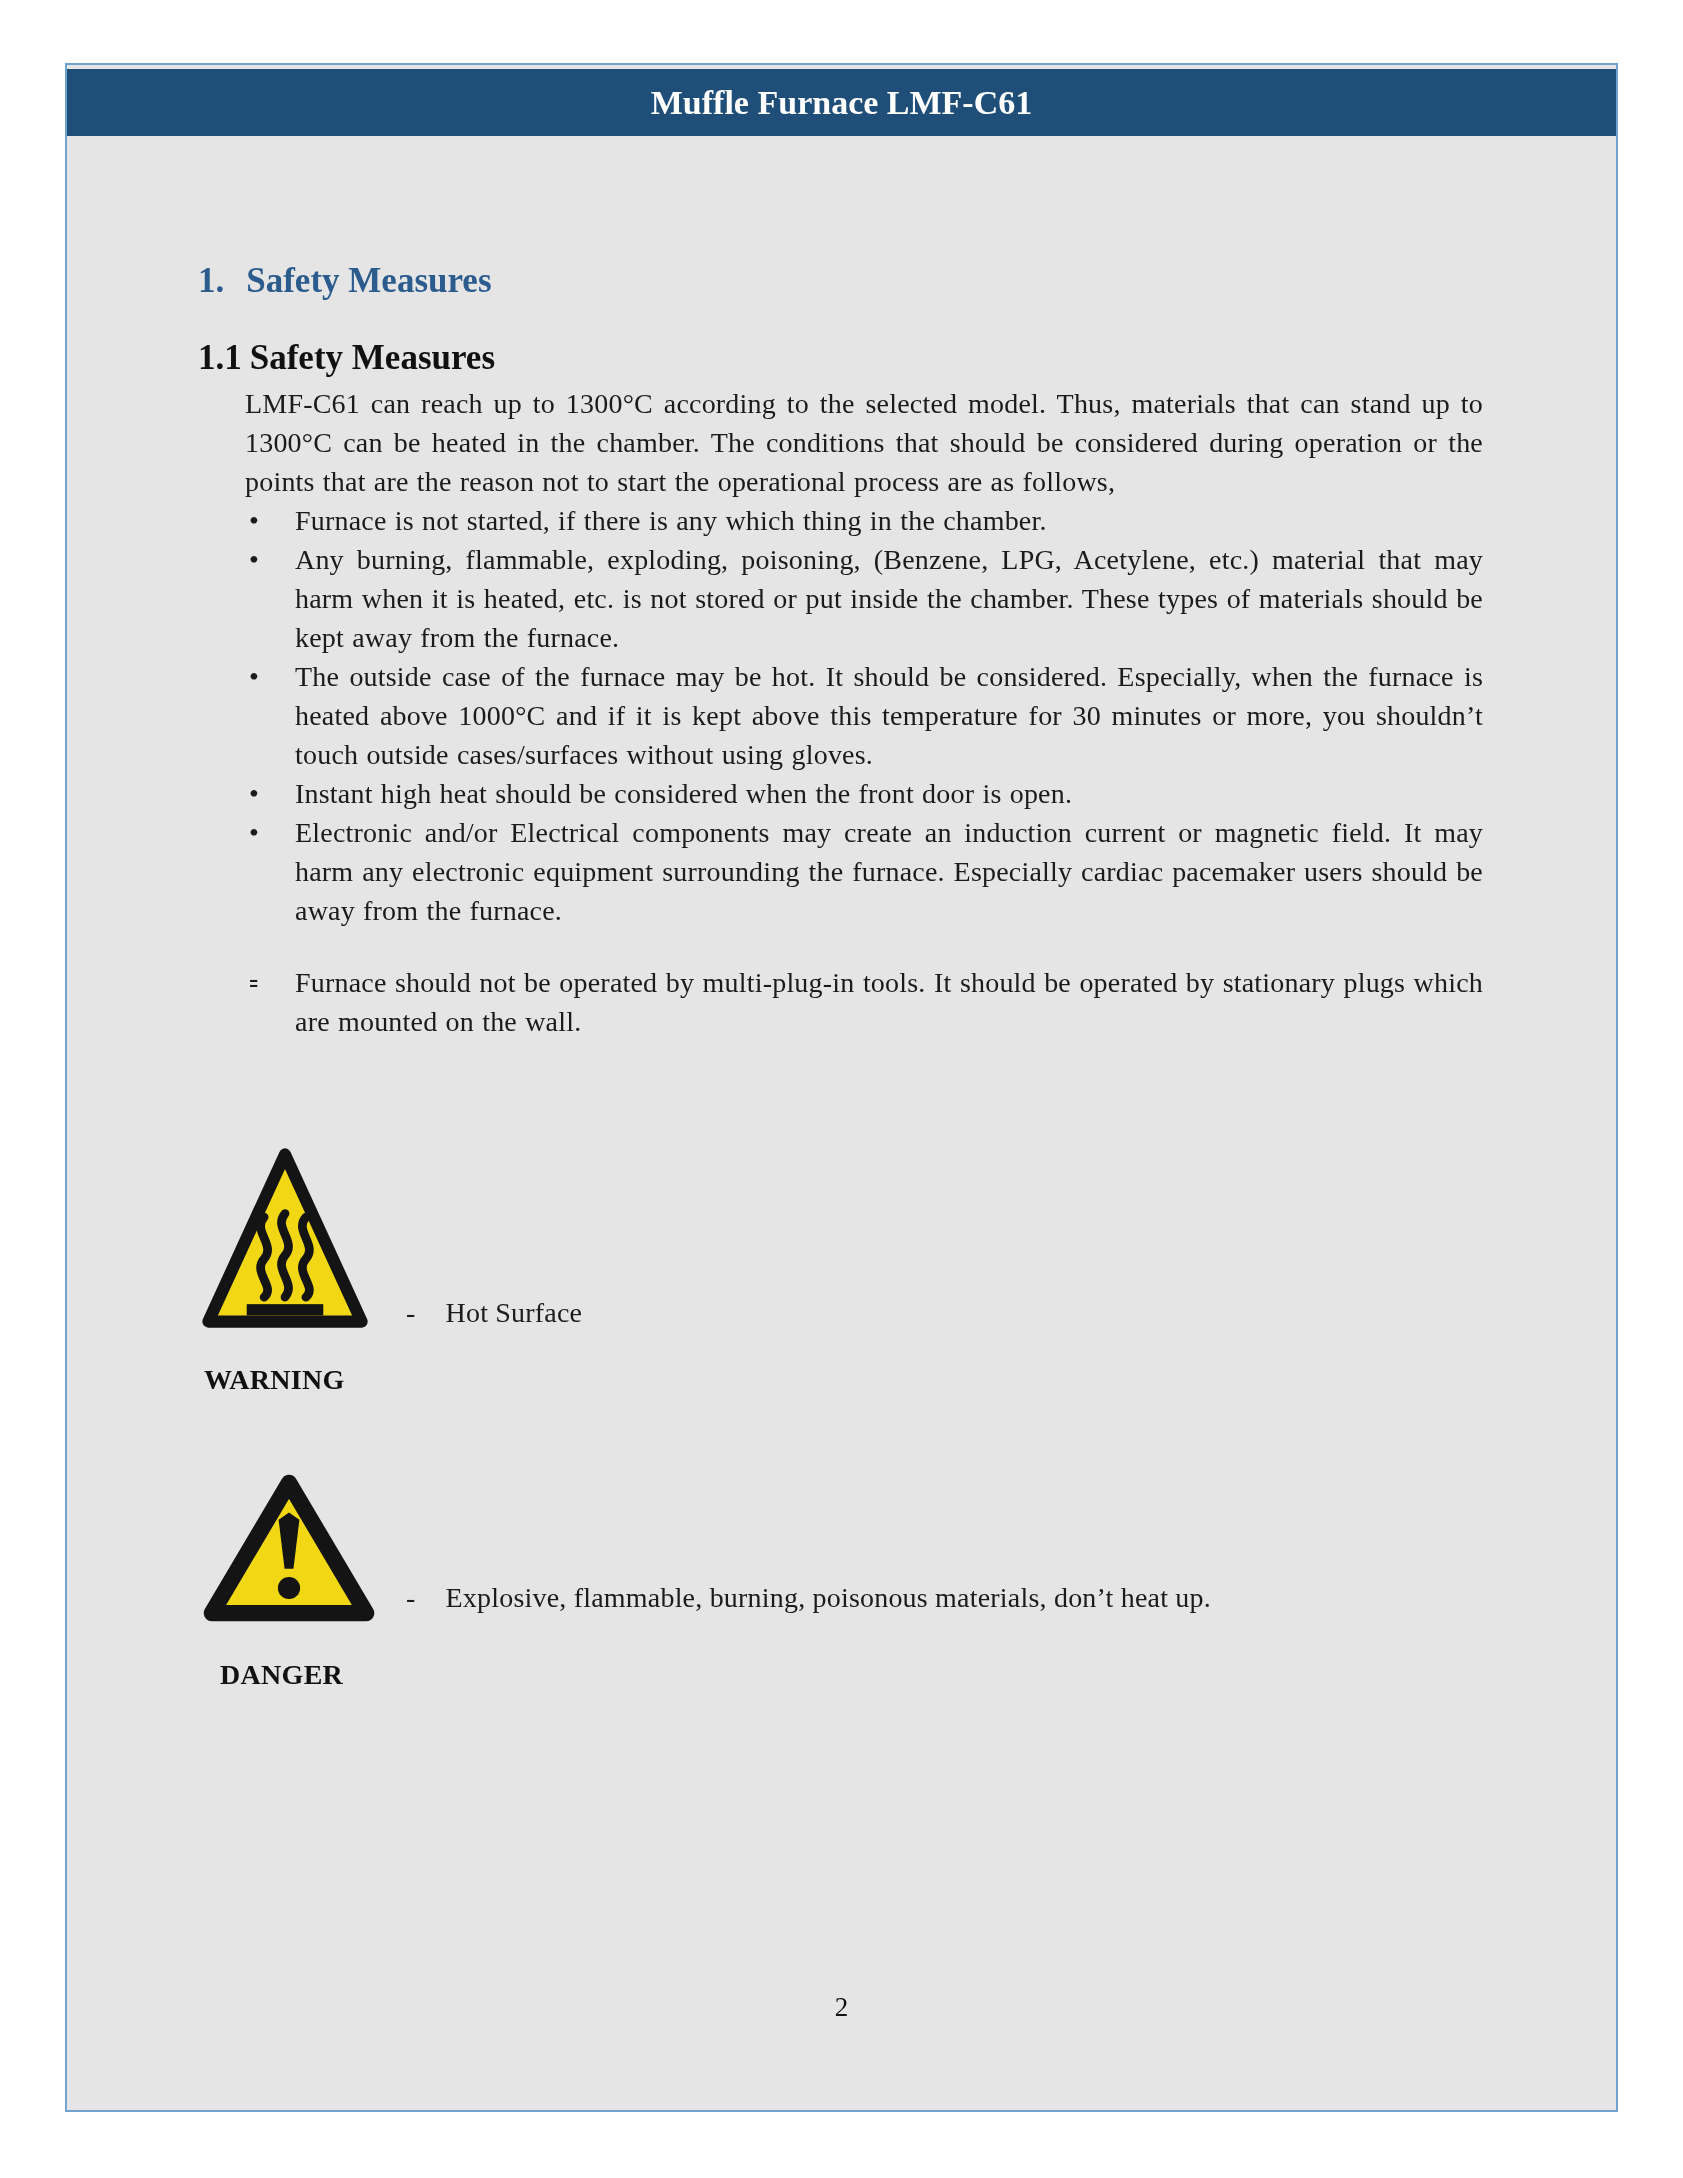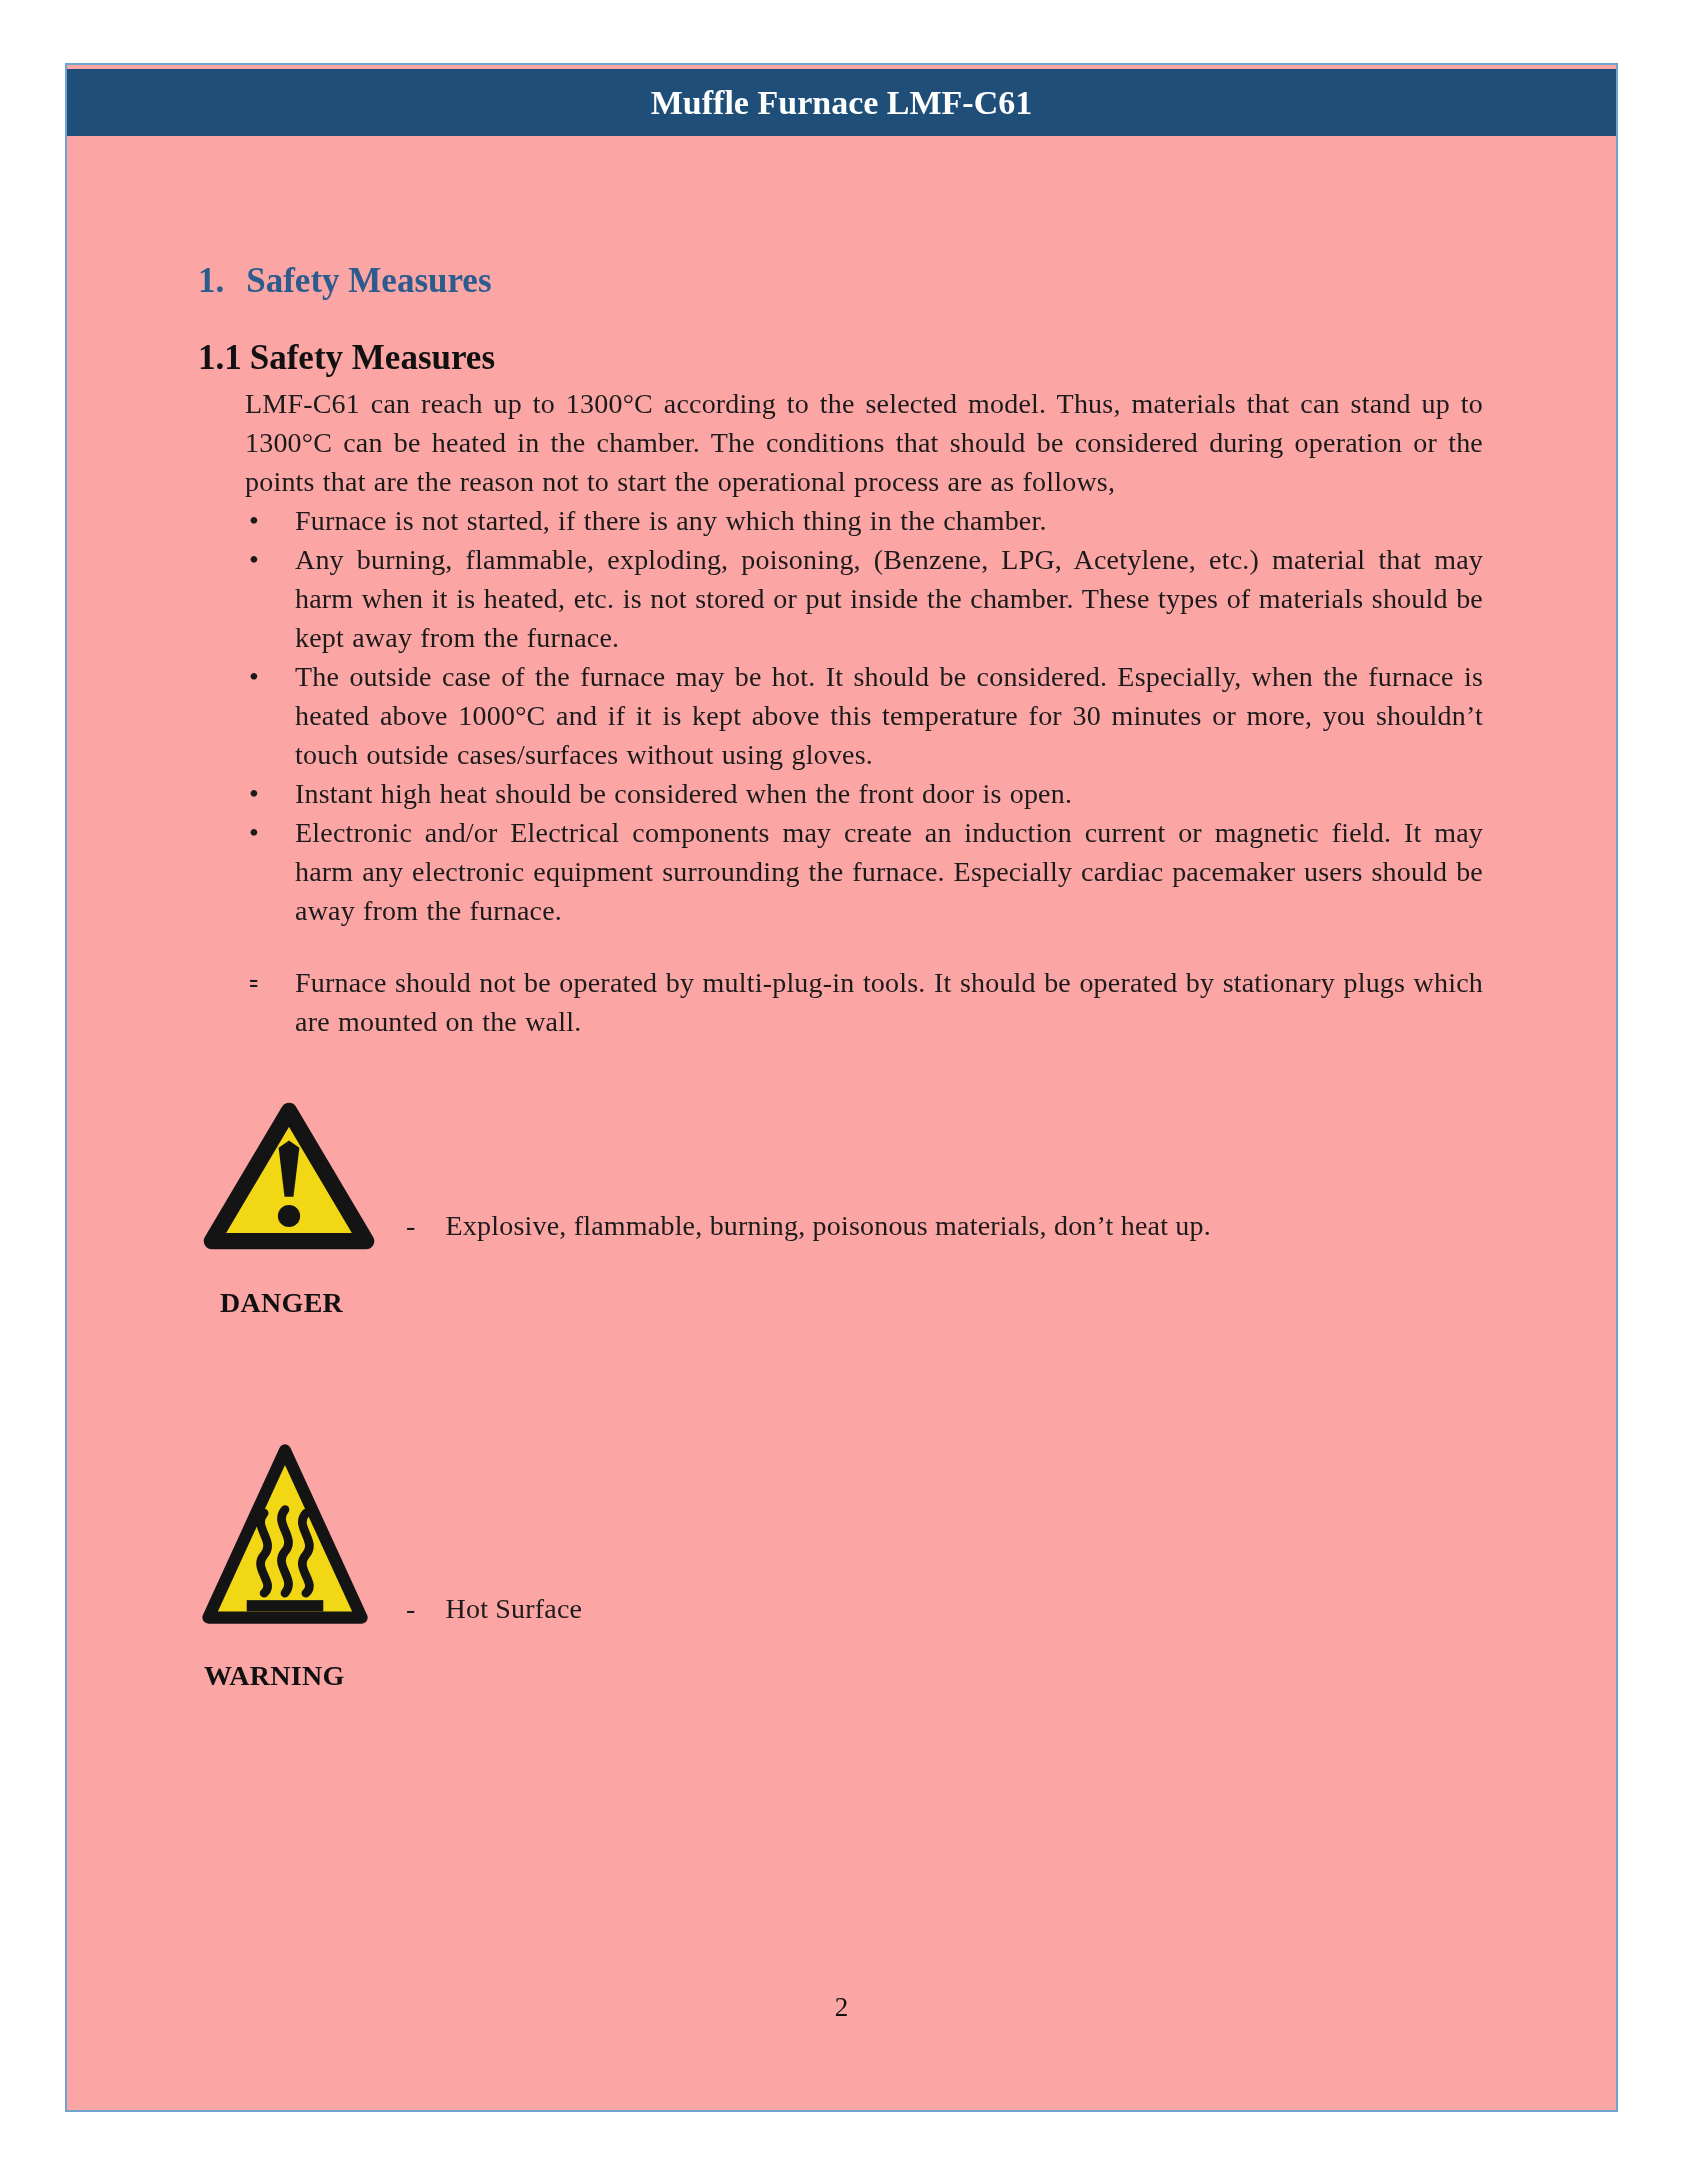--- a/index.html
+++ b/index.html
@@ -8,21 +8,21 @@
     background: #ffffff;
     font-family: "Liberation Serif", "DejaVu Serif", serif;
     color: #1b1b1b;
     position: relative;
   }
   .frame {
     position: absolute;
     left: 65px; top: 63px;
     width: 1549px; height: 2045px;
     border: 2px solid #71a3cf;
-    background: #fca5a5;
+    background: #e5e5e5;
   }
   .header-bar {
     position: absolute;
     left: 0; top: 4px;
     width: 100%; height: 67px;
     background: #1f4e79;
   }
   .header-title {
     display: block;
     width: 100%;
@@ -164,48 +164,48 @@
 
     <p class="dash-item first bodytext">
       <span class="marker">-</span>
     </p>
 
     <p class="dash-item second bodytext">
       <span class="marker">-</span>
       <span class="li-text">Furnace should not be operated by multi-plug-in tools. It should be operated by stationary plugs which are mounted on the wall.</span>
     </p>
 
-    <div class="sign-block danger-block">
-      <span class="sign-icon">
-        <svg viewBox="0 0 120 104" width="100%" height="100%" preserveAspectRatio="none">
-          <polygon points="60,8 112,96 8,96" fill="#f2d814" stroke="#141414" stroke-width="11" stroke-linejoin="round"></polygon>
-          <path d="M60 28 L67 33 L63 66 L57 66 L53 33 Z" fill="#141414"></path>
-          <circle cx="60" cy="79" r="7.5" fill="#141414"></circle>
-        </svg>
-      </span>
-      <span class="sign-note">
-        <span class="note-dash">-</span><span class="note-text">Explosive, flammable, burning, poisonous materials, don’t heat up.</span>
-      </span>
-      <span class="sign-label">DANGER</span>
-    </div>
-
     <div class="sign-block warning-block">
       <span class="sign-icon">
         <svg viewBox="0 0 100 108" width="100%" height="100%" preserveAspectRatio="none">
           <polygon points="50,6 94,102 6,102" fill="#f2d814" stroke="#141414" stroke-width="7" stroke-linejoin="round"></polygon>
           <path d="M38 42 c -7 8 7 16 0 24 c -7 8 7 16 0 22" fill="none" stroke="#141414" stroke-width="5" stroke-linecap="round"></path>
           <path d="M50 40 c -7 8 7 16 0 24 c -7 8 7 16 0 24" fill="none" stroke="#141414" stroke-width="5" stroke-linecap="round"></path>
           <path d="M62 42 c -7 8 7 16 0 24 c -7 8 7 16 0 22" fill="none" stroke="#141414" stroke-width="5" stroke-linecap="round"></path>
           <rect x="28" y="92" width="44" height="6.5" fill="#141414"></rect>
         </svg>
       </span>
       <span class="sign-note">
         <span class="note-dash">-</span><span class="note-text">Hot Surface</span>
       </span>
       <span class="sign-label">WARNING</span>
     </div>
 
+    <div class="sign-block danger-block">
+      <span class="sign-icon">
+        <svg viewBox="0 0 120 104" width="100%" height="100%" preserveAspectRatio="none">
+          <polygon points="60,8 112,96 8,96" fill="#f2d814" stroke="#141414" stroke-width="11" stroke-linejoin="round"></polygon>
+          <path d="M60 28 L67 33 L63 66 L57 66 L53 33 Z" fill="#141414"></path>
+          <circle cx="60" cy="79" r="7.5" fill="#141414"></circle>
+        </svg>
+      </span>
+      <span class="sign-note">
+        <span class="note-dash">-</span><span class="note-text">Explosive, flammable, burning, poisonous materials, don’t heat up.</span>
+      </span>
+      <span class="sign-label">DANGER</span>
+    </div>
+
   </div>
 
   <div class="page-number">2</div>
 
 </div>
 
 
 </body></html>

